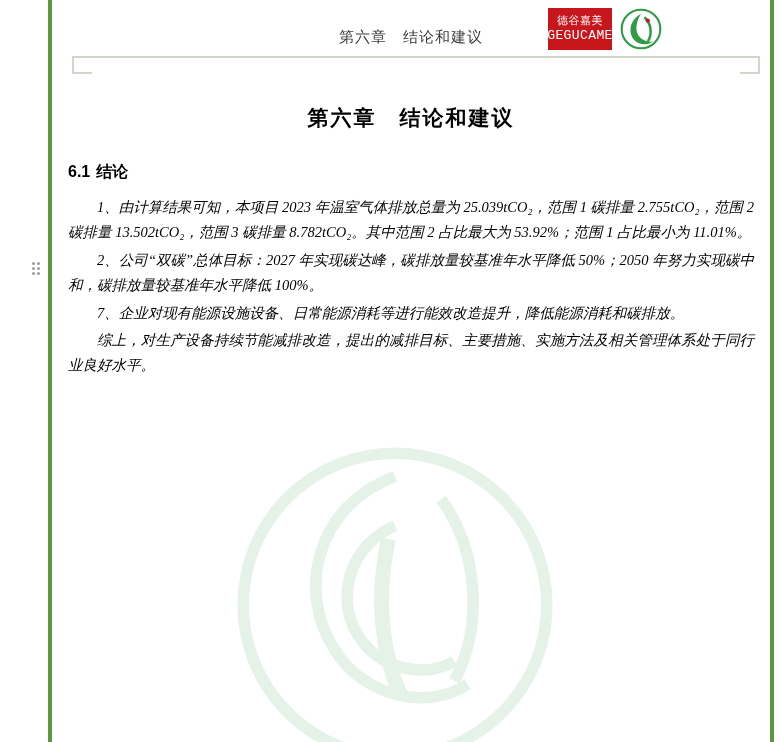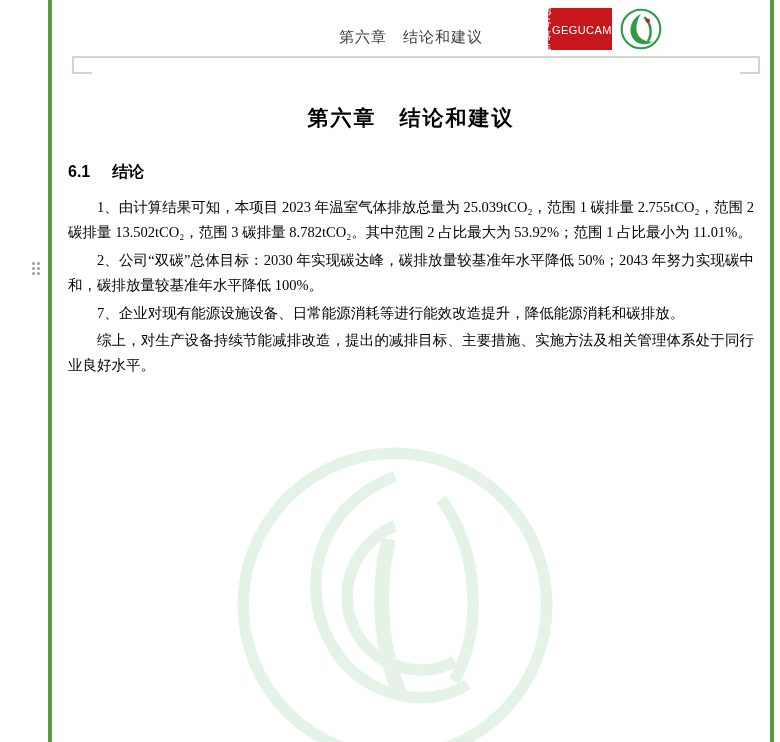--- a/index.html
+++ b/index.html
@@ -83,35 +83,35 @@
     display: flex;
     align-items: center;
     gap: 8px;
   }
   .logo-red {
     background: #c8161d;
     color: #fff;
     width: 64px;
     height: 42px;
     display: flex;
-    flex-direction: row;
+    flex-direction: column;
     align-items: center;
     justify-content: center;
     line-height: 1.15;
   }
   .logo-red .cn {
     font-size: 11px;
     letter-spacing: .5px;
     font-family: "Liberation Sans", "DejaVu Sans", sans-serif;
   }
   .logo-red .en {
-    font-size: 11px;
+    font-size: 13px;
     letter-spacing: .4px;
     margin-top: 3px;
-    font-family: Liberation Sans, sans-serif;
+    font-family: Liberation Mono, monospace;
   }
   .logo-mark {
     width: 42px;
     height: 42px;
   }
 
   
   .doc {
     position: absolute;
     left: 68px;
@@ -127,29 +127,30 @@
     letter-spacing: 2px;
     font-family: "Liberation Sans", "DejaVu Sans", sans-serif;
   }
   .section-head {
     font-size: 16px;
     font-weight: bold;
     color: #000;
     margin: 22px 0 12px 0;
     font-family: "Liberation Sans", "DejaVu Sans", sans-serif;
   }
-  .section-head .num { margin-right: 22px; }
+  .section-head .num { margin-right: 6px; }
   p.para {
     font-size: 14.5px;
     line-height: 1.75;
     color: #000;
     margin: 0 0 2px 0;
     text-align: justify;
     text-justify: inter-ideograph;
     text-indent: 2em;
+    font-style: italic;
   }
 
   
   .handle {
     position: absolute;
     left: 32px;
     top: 262px;
     width: 10px;
     display: grid;
     grid-template-columns: 3px 3px;
@@ -208,17 +209,17 @@
     <i></i>
 </div>
 
 <div class="doc">
   <h1 class="doc-title">第六章　结论和建议</h1>
 
   <h2 class="section-head">
     <span class="num">6.1</span><span>结论</span>
   </h2>
   <p class="para">1、由计算结果可知，本项目 2023 年温室气体排放总量为 25.039tCO₂，范围 1 碳排量 2.755tCO₂，范围 2 碳排量 13.502tCO₂，范围 3 碳排量 8.782tCO₂。其中范围 2 占比最大为 53.92%；范围 1 占比最小为 11.01%。</p>
-  <p class="para">2、公司“双碳”总体目标：2030 年实现碳达峰，碳排放量较基准年水平降低 50%；2043 年努力实现碳中和，碳排放量较基准年水平降低 100%。</p>
+  <p class="para">2、公司“双碳”总体目标：2027 年实现碳达峰，碳排放量较基准年水平降低 50%；2050 年努力实现碳中和，碳排放量较基准年水平降低 100%。</p>
   <p class="para">7、企业对现有能源设施设备、日常能源消耗等进行能效改造提升，降低能源消耗和碳排放。</p>
   <p class="para">综上，对生产设备持续节能减排改造，提出的减排目标、主要措施、实施方法及相关管理体系处于同行业良好水平。</p>
 
 </div>
 
 </body></html>

